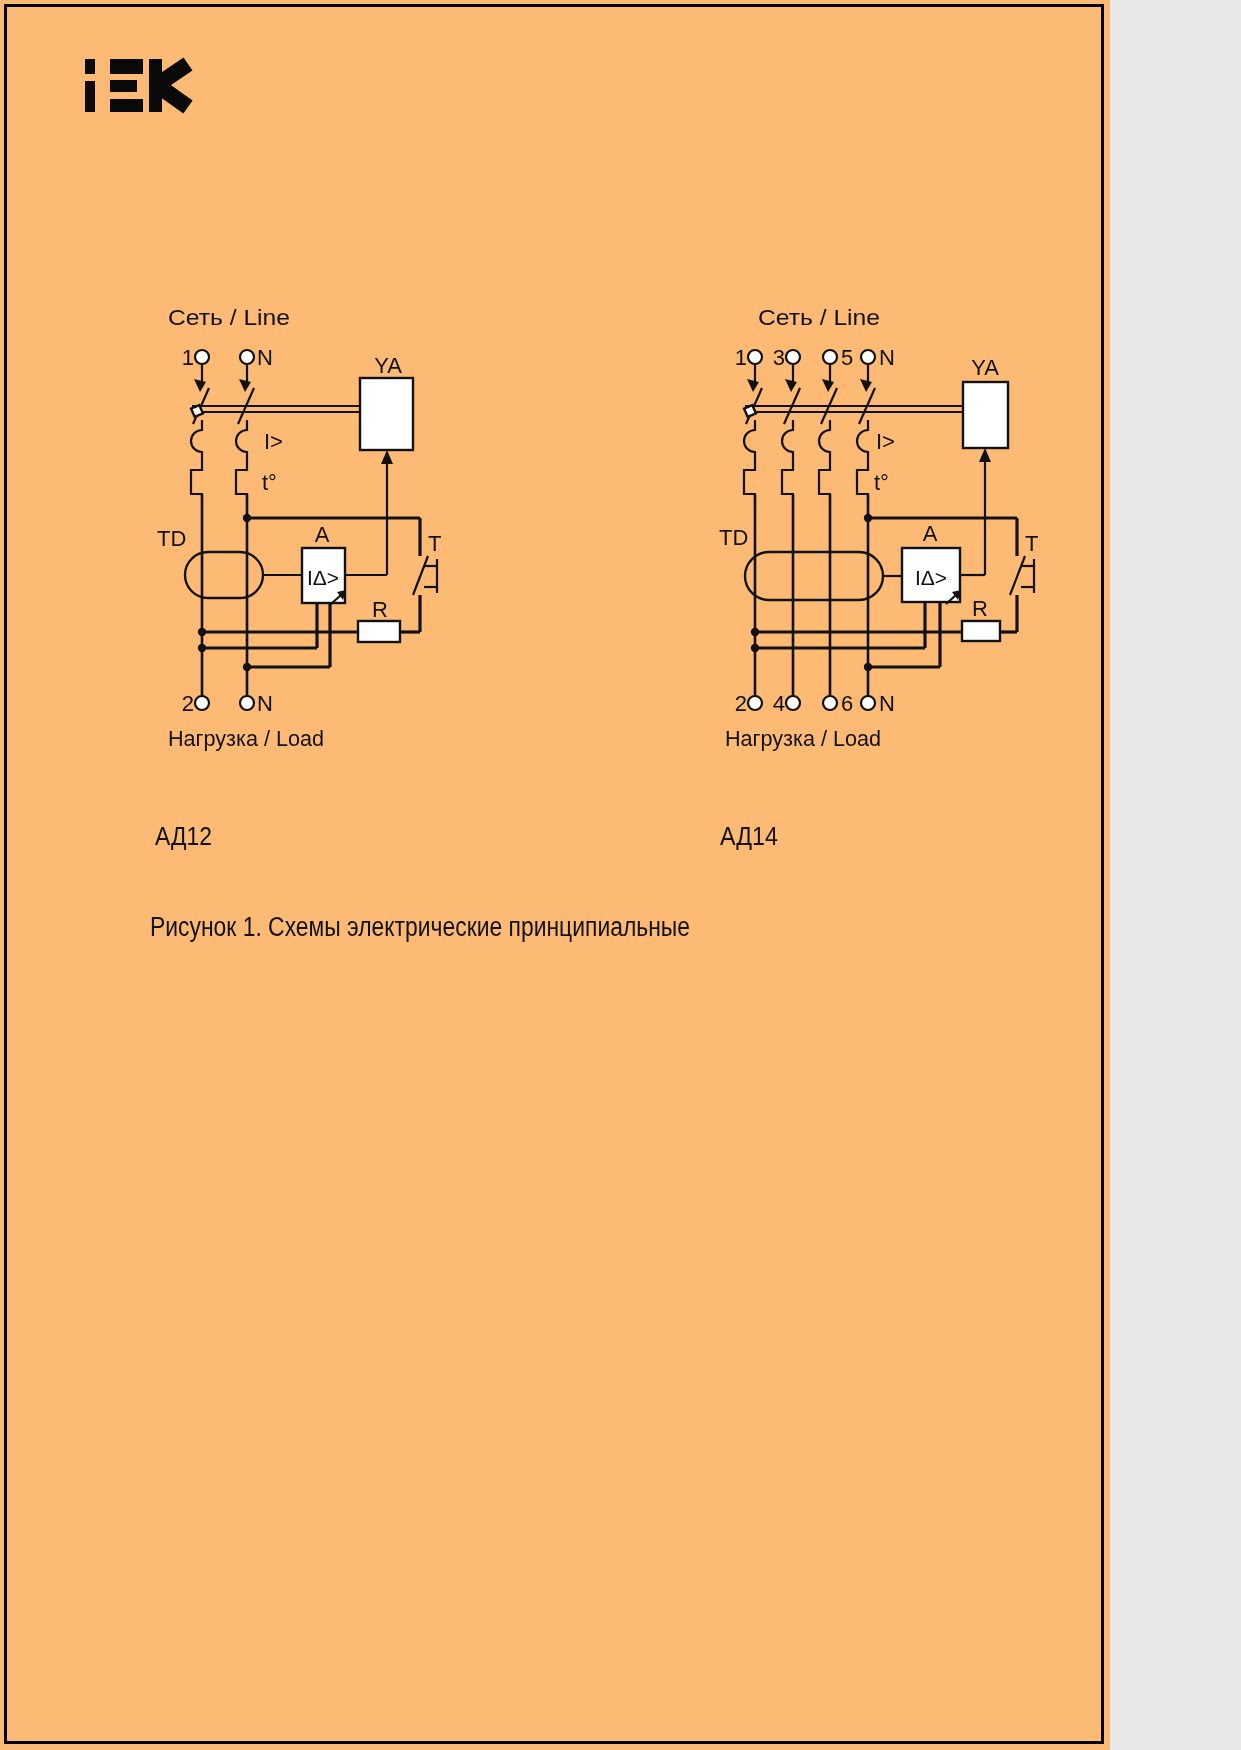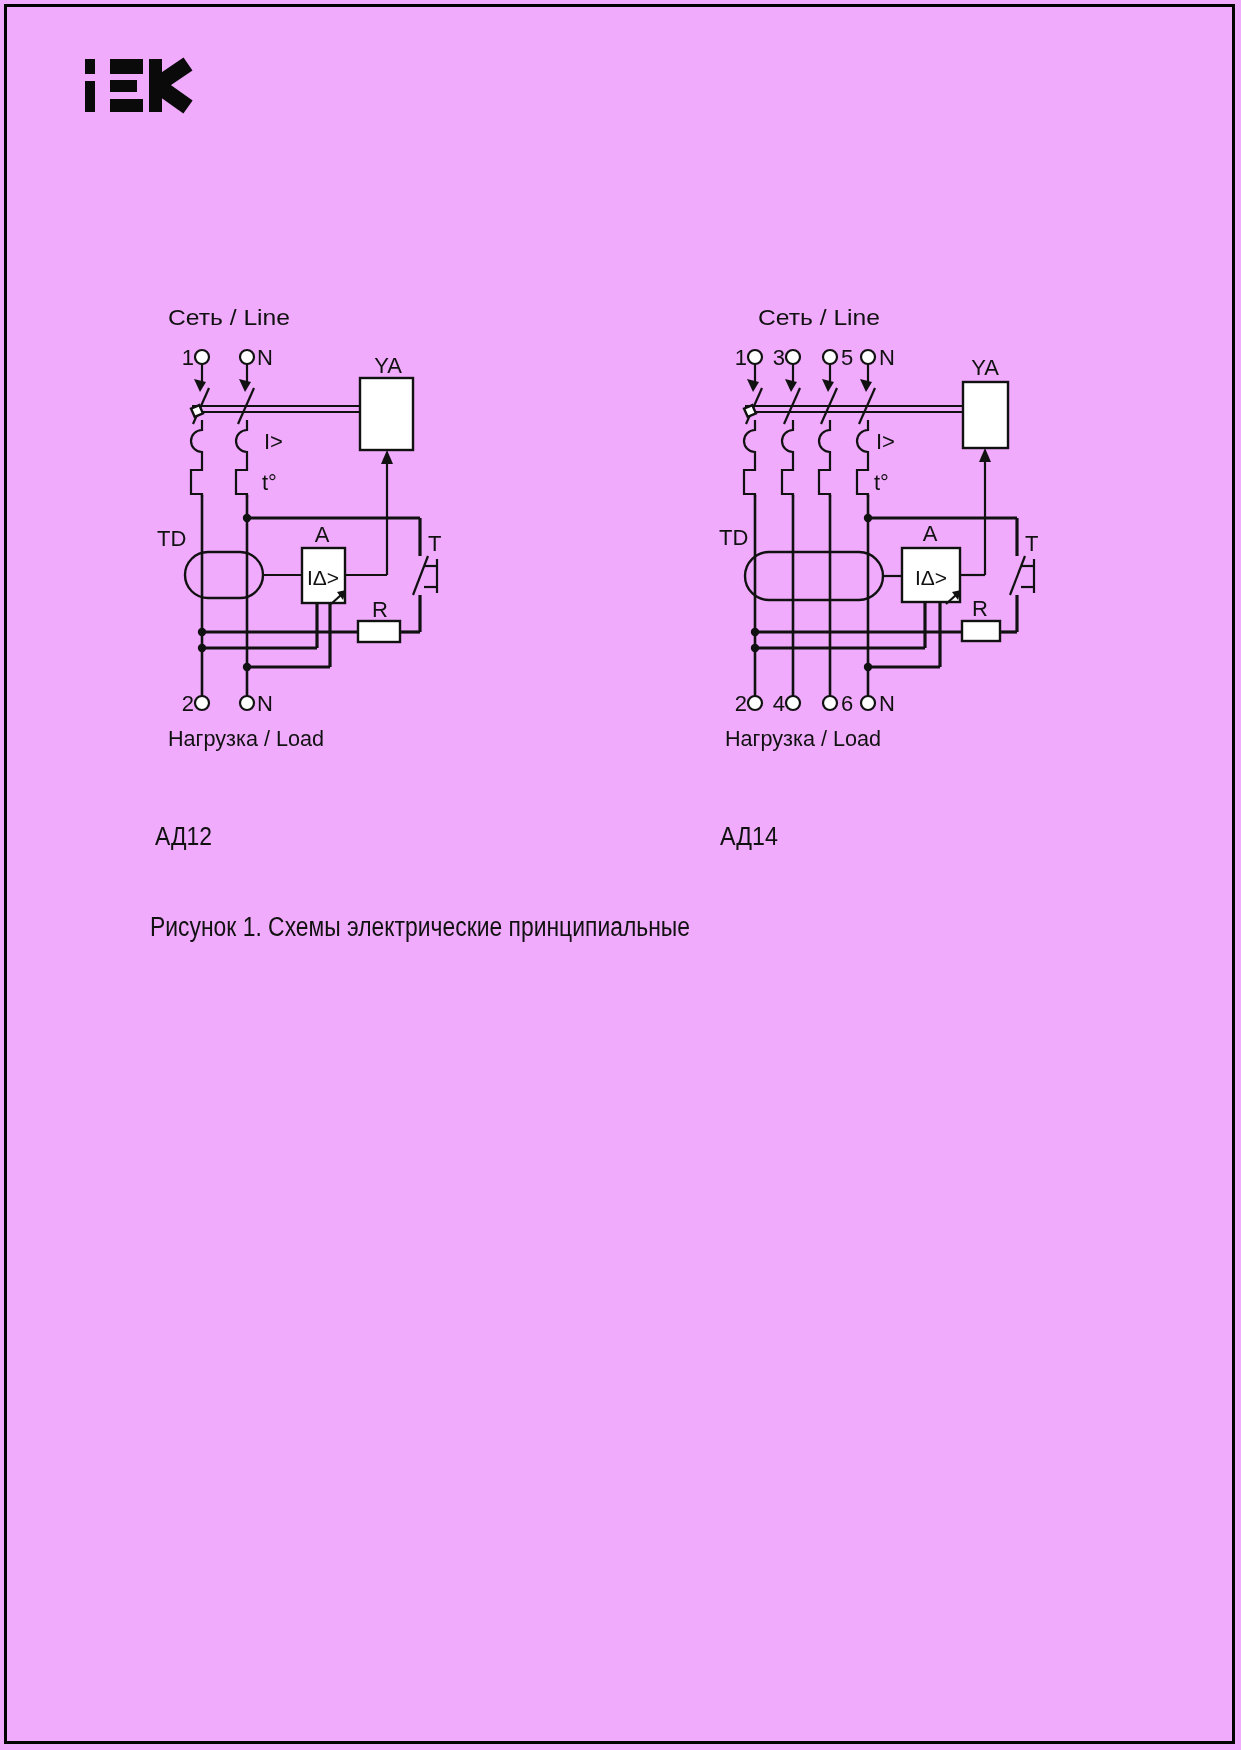--- a/index.html
+++ b/index.html
@@ -1,19 +1,19 @@
 <!DOCTYPE html>
 <html><head>
 <meta charset="utf-8">
 <style>
   html,body{margin:0;padding:0;background:#e8e8e8;}
   .page{
     position:relative;
-    width:1241px;height:1750px;
-    background:#f0abfc;
+    width:1110px;height:1750px;
+    background:#fdba74;
     font-family:"Liberation Sans", sans-serif;
     overflow:hidden;
   }
   .frame{
     position:absolute;left:4px;top:4px;right:6px;bottom:6px;
     border:3px solid #000;
     pointer-events:none;
   }
   .logo{position:absolute;left:85px;top:57px;}
   .sheet{position:absolute;left:0;top:0;}

